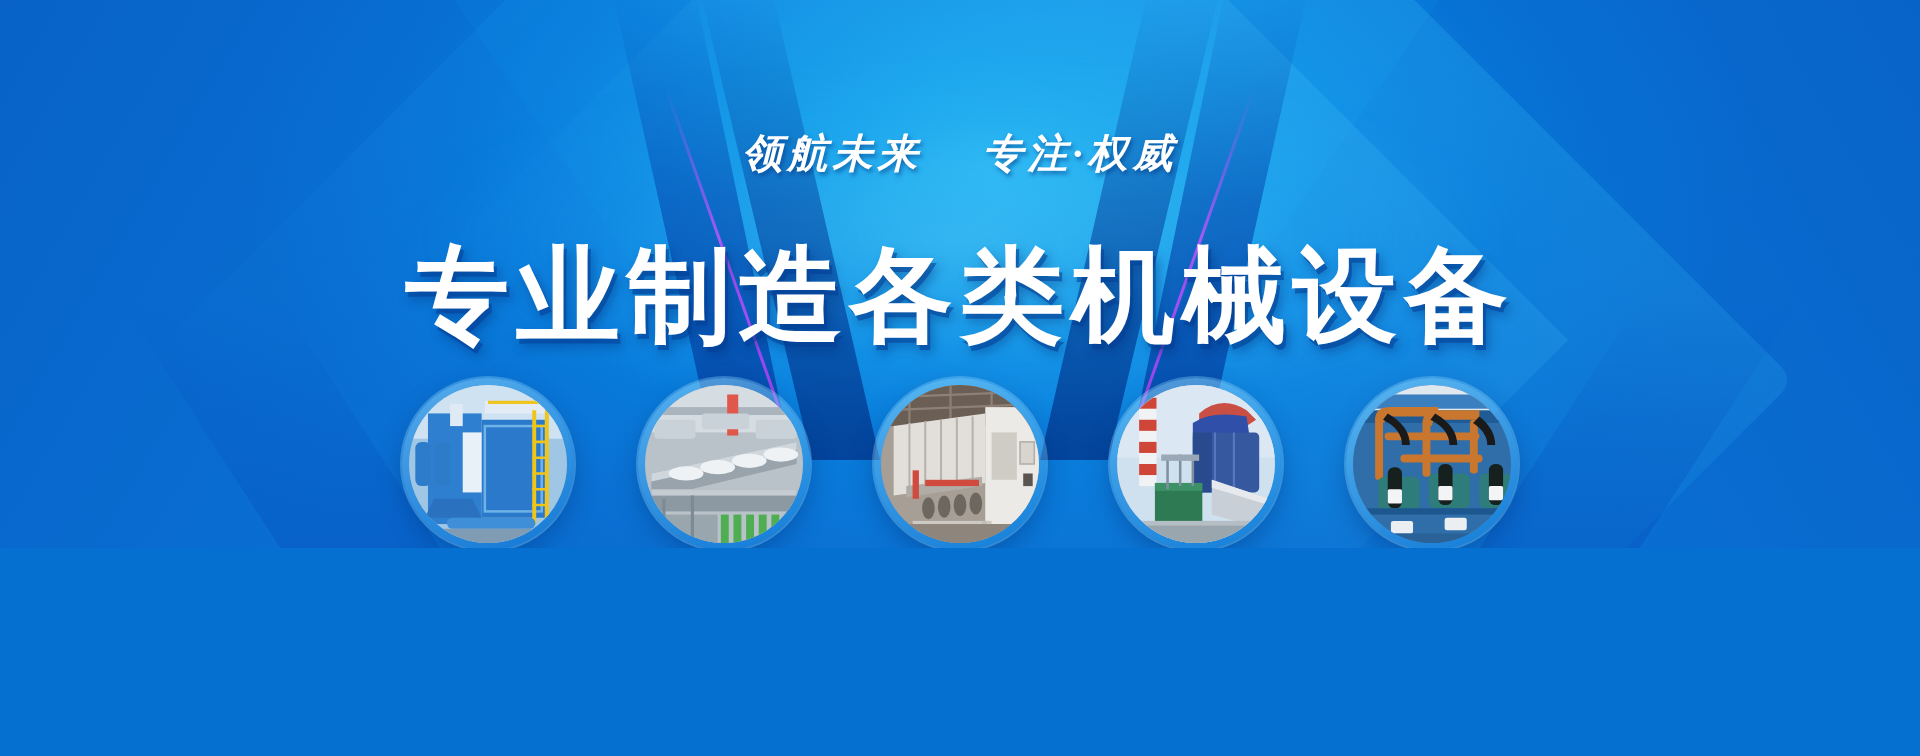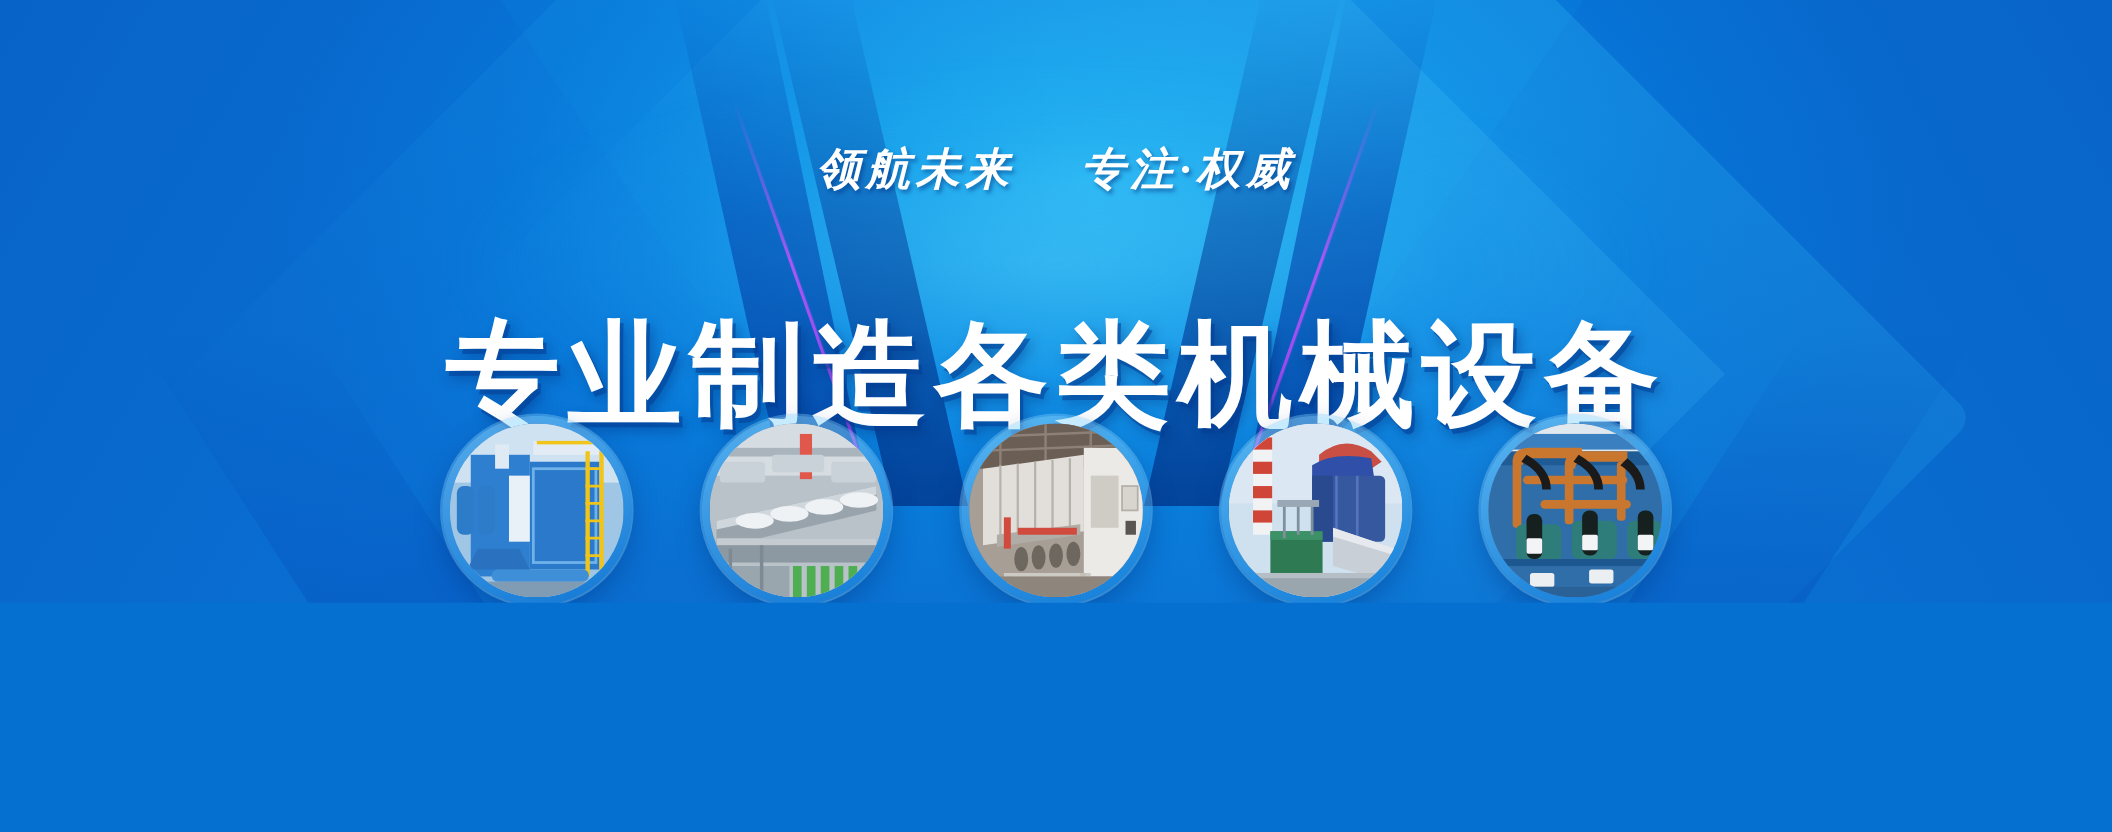--- a/index.html
+++ b/index.html
@@ -121,21 +121,20 @@
     text-align:center;
     color:#ffffff;
     font-family:"Liberation Sans", sans-serif;
     font-size:104px;
     font-weight:700;
     letter-spacing:7px;
     line-height:1.1;
     text-shadow:
        3px 5px 0px rgba(3,62,150,.55),
        5px 8px 12px rgba(2,46,120,.45);
-    margin-top: 46px;
   }
 
   
   .circles{
     position:absolute; left:0; right:0; top:378px;
     display:flex; justify-content:center; align-items:flex-start;
     gap:46px;
   }
   .circle-item{ width:190px; display:flex; flex-direction:column; align-items:center; }
 

